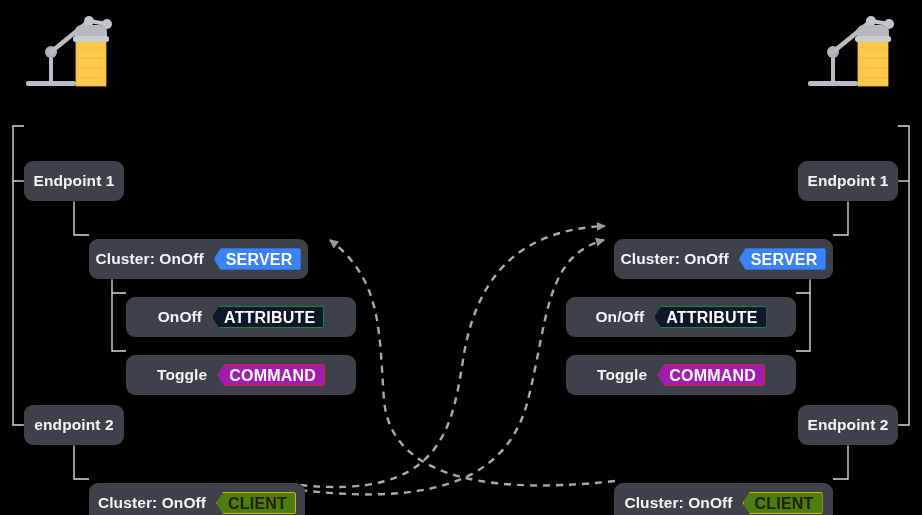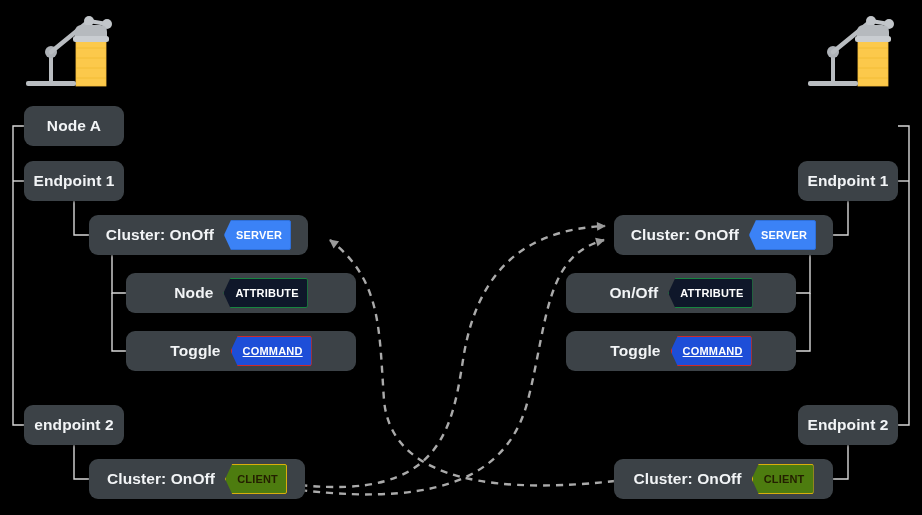--- a/index.html
+++ b/index.html
@@ -36,28 +36,29 @@
     letter-spacing: 0.1px;
     z-index: 3;
     box-shadow: 0 1px 2px rgba(0,0,0,0.55);
   }
   .node-box .label {
     white-space: nowrap;
   }
   .node-box.with-badge {
     justify-content: center;
     gap: 10px;
+    margin-top: 24px;
   }
   .badge {
     display: inline-flex;
     align-items: center;
     justify-content: center;
-    height: 30px;
+    height: 22px;
     padding: 1px 8px 0 11px;
-    font-size: 11px;
+    font-size: 16px;
     font-weight: bold;
     letter-spacing: 0.2px;
     line-height: 1;
     border-radius: 2px;
     clip-path: polygon(0% 50%, 7px 0%, 100% 0%, 100% 100%, 7px 100%);
     box-sizing: border-box;
     white-space: nowrap;
   }
   .badge-server {
     background: #3b82f6;
@@ -68,24 +69,23 @@
     background: #4d7c0f;
     color: #241f00;
     border: 1px solid #d9ae0d;
   }
   .badge-attribute {
     background: #0f172a;
     color: #ffffff;
     border: 1px solid #17843f;
   }
   .badge-command {
-    background: #1d4ed8;
+    background: #a21caf;
     color: #ffffff;
     border: 1px solid #cd2a2a;
-    text-decoration: underline;
   }
   
   .lamp {
     position: absolute;
     width: 100px;
     height: 90px;
     z-index: 2;
   }
 </style>
 </head>
@@ -173,35 +173,32 @@
       <circle cx="33" cy="44" r="6" fill="#aeb2b7"></circle>
       <line x1="33" y1="44" x2="71" y2="13" stroke="#b9bdc1" stroke-width="4.5" stroke-linecap="round"></line>
       <circle cx="71" cy="13" r="5" fill="#c2c6ca"></circle>
       <line x1="71" y1="13" x2="89" y2="16" stroke="#c2c6ca" stroke-width="4" stroke-linecap="round"></line>
       <circle cx="89" cy="16" r="5" fill="#c2c6ca"></circle>
       <path d="M57,31 L57,24 Q57,17 64,17 L82,17 Q89,17 89,24 L89,31 Z" fill="#b6babe"></path>
       <rect x="55" y="28" width="36" height="6" rx="2.5" fill="#c9cdd1"></rect>
     </svg>
   </div>
 
-  <div class="node-box" style="left:24px; top:106px; width:100px; height:40px;">
-    <span class="label">Node A</span>
-  </div>
 
   <div class="node-box" style="left:24px; top:161px; width:100px; height:40px;">
     <span class="label">Endpoint 1</span>
   </div>
 
   <div class="node-box with-badge" style="left:89px; top:215px; width:219px; height:40px;">
     <span class="label">Cluster: OnOff</span>
     <span class="badge badge-server">SERVER</span>
   </div>
 
   <div class="node-box with-badge" style="left:126px; top:273px; width:230px; height:40px;">
-    <span class="label">Node</span>
+    <span class="label">OnOff</span>
     <span class="badge badge-attribute">ATTRIBUTE</span>
   </div>
 
   <div class="node-box with-badge" style="left:126px; top:331px; width:230px; height:40px;">
     <span class="label">Toggle</span>
     <span class="badge badge-command">COMMAND</span>
   </div>
 
   <div class="node-box" style="left:24px; top:405px; width:100px; height:40px;">
     <span class="label">endpoint 2</span>

